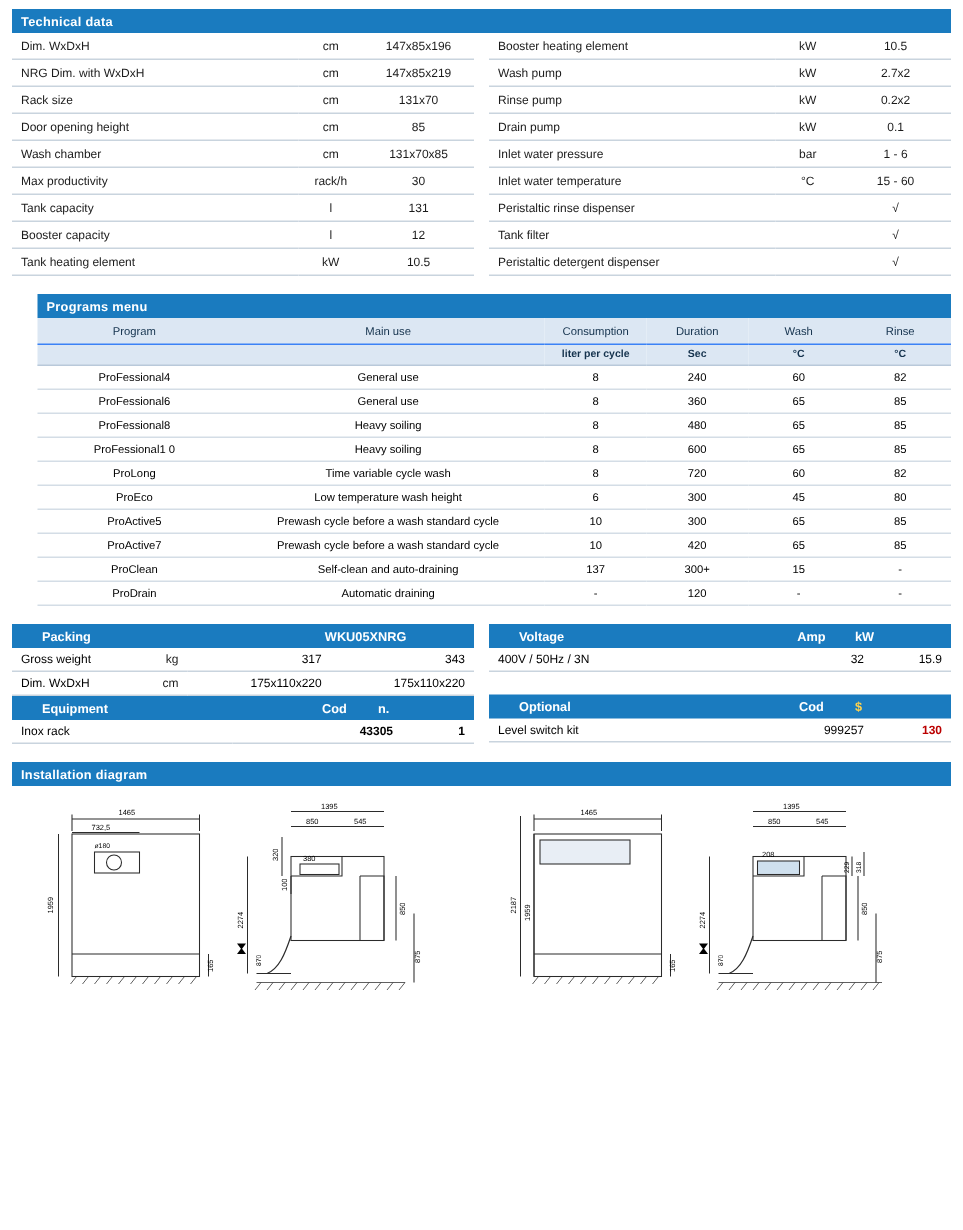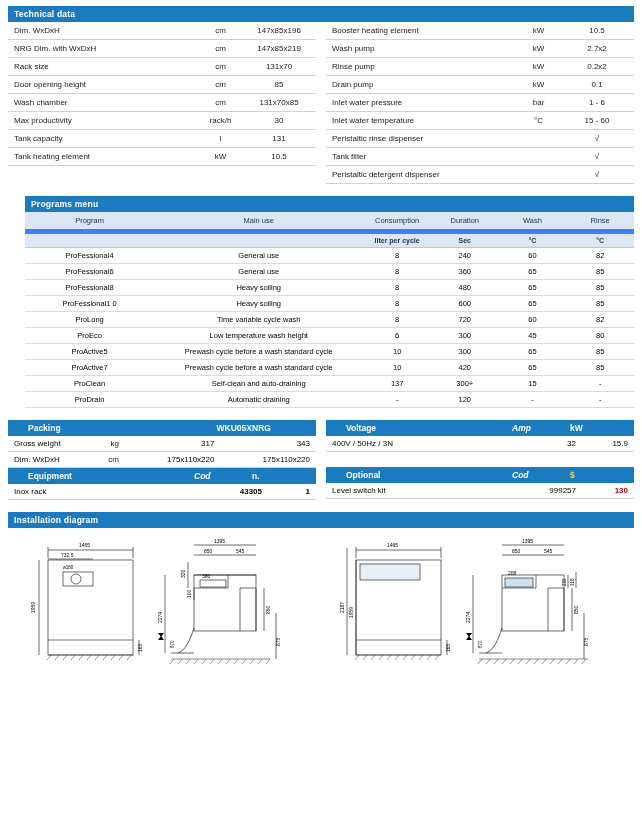--- a/index.html
+++ b/index.html
@@ -42,21 +42,21 @@
   .tech-col table td.val   { text-align: center; width: 24%; }
   .tick { font-size: 11px; line-height: 1; }
 
   
   .programs { margin-top: 12px; margin-left: 17px; }
   .prog-table th {
     background: #dce7f3;
     font-size: 7.5px;
     font-weight: normal;
     color: #14324d;
-    border-bottom: 5px solid #3b82f6;
+    border-bottom: 1px solid #3b82f6;
     padding: 4px 3px;
     text-align: center;
   }
   .prog-table th.prog-name { width: 21%; }
   .prog-table th.main-use { width: 34%; }
   .prog-table th.num { width: 11%; }
   .prog-table td {
     font-size: 7.5px;
     text-align: center;
     border-bottom: 1px solid #d4dde6;
@@ -76,21 +76,21 @@
   .mid-col { flex: 1; }
   .mini-hdr {
     background: #1a7bbf;
     color: #fff;
     display: flex;
     font-size: 8.5px;
     font-weight: bold;
     padding: 3px 20px;
   }
   .mini-hdr .t { flex: 1; }
-  .mini-hdr .c1 { width: 58px; text-align: left; font-style: italic; }
+  .mini-hdr .c1 { width: 58px; text-align: center; }
   .mini-hdr .c2 { width: 52px; text-align: right; }
   .mini-hdr .c3 { width: 44px; text-align: left; }
   .mini-tbl td {
     font-size: 8px;
     padding: 3px 6px;
     border-bottom: 1px solid #c9d4de;
   }
   .mini-tbl td.r { text-align: right; }
   .mini-tbl td.unit { text-align: right; width: 22px; color: #1b1b1b; }
   .bold { font-weight: bold; }
@@ -143,20 +143,25 @@
             </tr>
           <tr>
               <td class="label">Max productivity</td>
               <td class="unit">rack/h</td>
               <td class="val">30</td>
             </tr>
           <tr>
               <td class="label">Tank capacity</td>
               <td class="unit">l</td>
               <td class="val">131</td>
+            </tr>
+          <tr>
+              <td class="label">Booster capacity</td>
+              <td class="unit">l</td>
+              <td class="val">12</td>
             </tr>
           <tr>
               <td class="label">Tank heating element</td>
               <td class="unit">kW</td>
               <td class="val">10.5</td>
             </tr>
         </tbody>
       </table>
     </div>
     <div class="tech-col">

